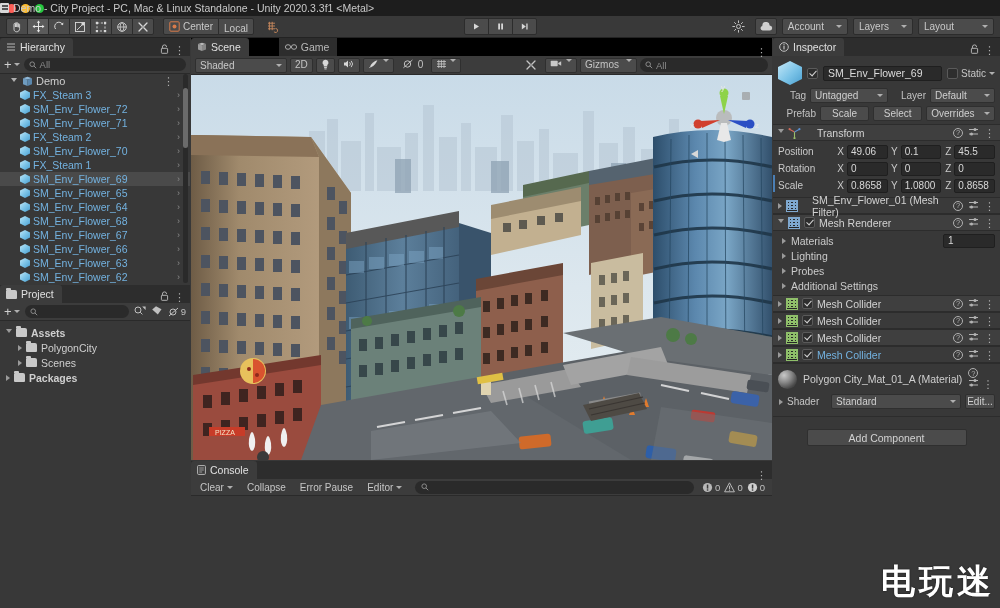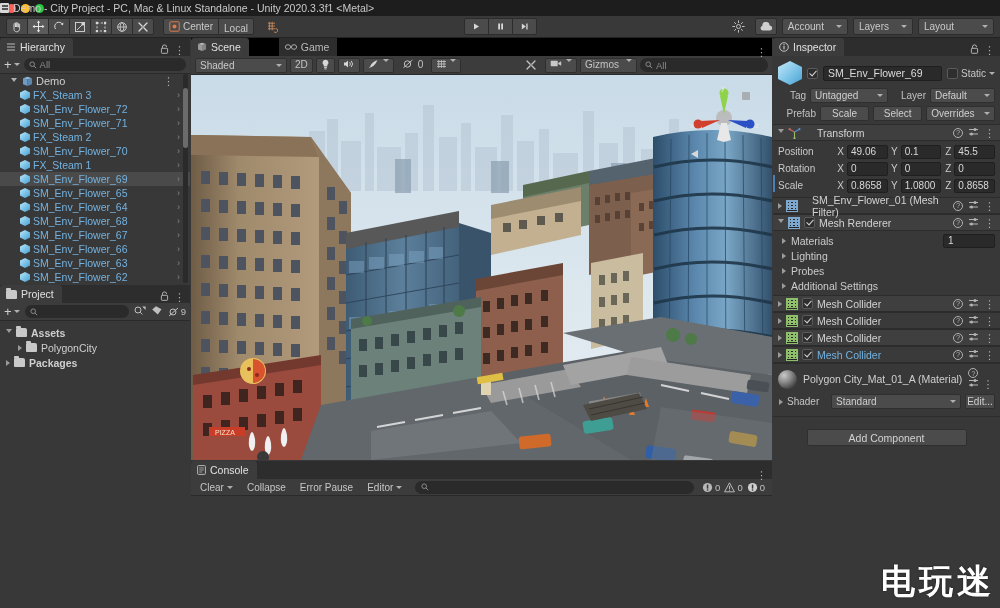--- a/index.html
+++ b/index.html
@@ -594,20 +594,25 @@
     <div class="panel-body" style="height:287px;padding-top:4px;">
         <div class="prow" style="padding-left: 6px;">
           <span class="tri-s open"></span>
           <span class="folder"></span>
           <span style="font-weight: bold;">Assets</span>
         </div>
         <div class="prow" style="padding-left: 18px;">
           <span class="tri-s"></span>
           <span class="folder"></span>
           <span>PolygonCity</span>
+        </div>
+        <div class="prow" style="padding-left: 18px;">
+          <span class="tri-s"></span>
+          <span class="folder"></span>
+          <span>Scenes</span>
         </div>
         <div class="prow" style="padding-left: 6px;">
           <span class="tri-s"></span>
           <span class="folder"></span>
           <span style="font-weight: bold;">Packages</span>
         </div>
       </div>
   </div>
 
   <div class="panel" id="scene">

